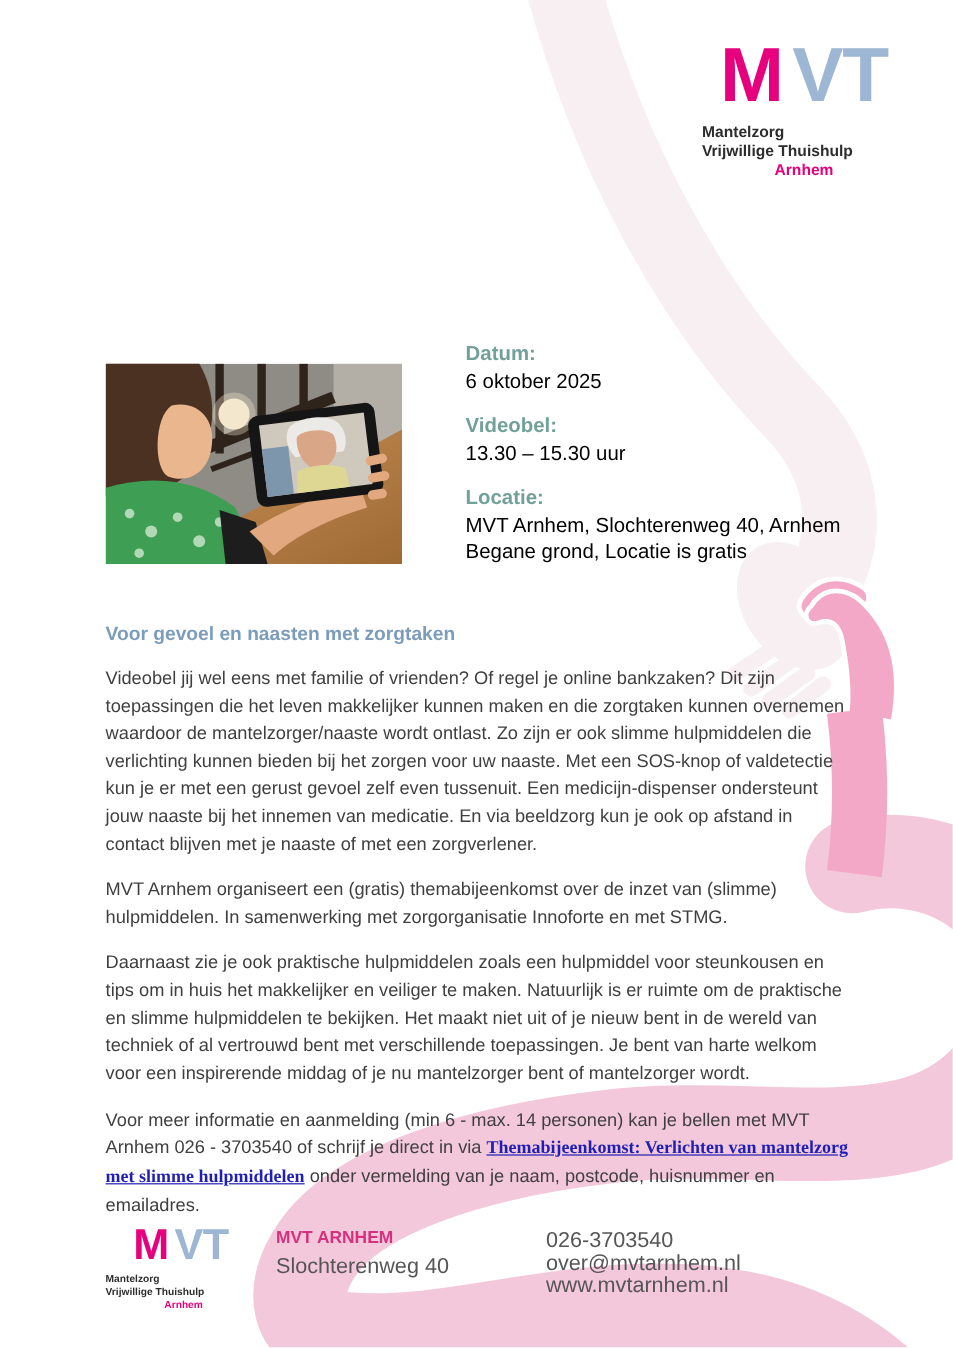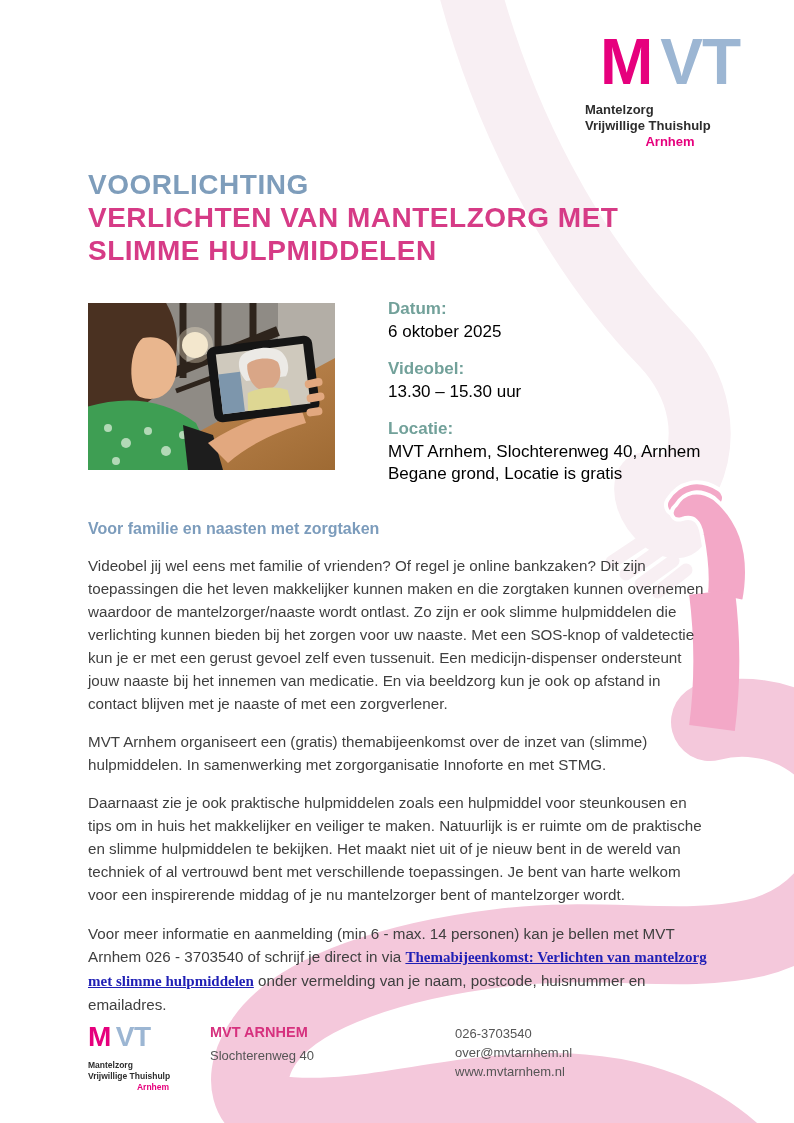--- a/index.html
+++ b/index.html
@@ -20,38 +20,38 @@
 
   
   .title-block{left:88px;top:168px;width:640px;}
   .eyebrow{font-size:28px;font-weight:800;color:#7e9dbb;letter-spacing:0.5px;line-height:33px;}
   .main-title{font-size:28px;font-weight:800;color:#d63b86;letter-spacing:0.5px;line-height:33px;text-transform:uppercase;}
 
   
   .photo{left:88px;top:303px;width:247px;height:167px;overflow:hidden;}
 
   
-  .info{left:388px;top:299px;width:330px;}
+  .info{left:388px;top:285px;width:330px;}
   .info-label{font-size:17px;font-weight:800;color:#72a19a;margin-bottom:2px;}
   .info-value{font-size:17px;color:#000000;line-height:22px;}
   .info-group{margin-bottom:16px;}
 
   
   .body-block{left:88px;top:520px;width:622px;}
   .body-heading{font-size:16px;font-weight:800;color:#7c9cbc;margin-bottom:16px;}
   .para{font-size:15.2px;color:#3f3f3f;line-height:23px;margin-bottom:15px;}
   .doc-link{font-family:"Liberation Serif",serif;font-weight:700;color:#1f1fb5;text-decoration:underline;font-size:15px;cursor:pointer;}
 
   
   .footer-logo{left:88px;top:1018px;width:130px;}
-  .f-logo-word{font-weight:800;font-size:28px;line-height:38px;letter-spacing:-0.5px;}
+  .f-logo-word{font-weight:800;font-size:36px;line-height:38px;letter-spacing:-0.5px;margin-left:23px;}
   .f-logo-sub{margin-top:4px;font-size:8.5px;font-weight:700;color:#2d2d2d;line-height:11px;}
-  .footer-org{left:210px;top:1024px;width:200px;}
+  .footer-org{left:230px;top:1024px;width:200px;}
   .footer-org-name{font-size:14.5px;font-weight:800;color:#d6317e;margin-bottom:6px;}
-  .footer-line{font-size:13px;color:#555555;line-height:19px;}
+  .footer-line{font-size:18px;color:#555555;line-height:19px;}
   .footer-contact{left:455px;top:1024px;width:220px;}
 </style>
 </head>
 <body>
 
 <div id="page">
 
   <svg id="deco" viewBox="0 0 794 1123" xmlns="http://www.w3.org/2000/svg" aria-hidden="true">
 
     <path d="M 462,-40 C 500,120 575,255 662,345 C 702,388 708,438 690,478" fill="none" stroke="#f8eff3" stroke-width="62" stroke-linecap="round"></path>
@@ -85,24 +85,20 @@
     <div class="logo-word">
       <span class="logo-m">M</span><span class="logo-vt">VT</span>
     </div>
     <div class="logo-sub">
       <div>Mantelzorg</div>
       <div>Vrijwillige Thuishulp</div>
       <div class="logo-city">Arnhem</div>
     </div>
   </div>
 
-  <div class="content title-block">
-    <div class="eyebrow">VOORLICHTING</div>
-    <div class="main-title">VERLICHTEN VAN MANTELZORG MET SLIMME HULPMIDDELEN</div>
-  </div>
 
   <div class="content photo">
     <svg width="247" height="167" viewBox="0 0 247 167" xmlns="http://www.w3.org/2000/svg">
       <defs>
         <linearGradient id="floorg" x1="0" y1="0" x2="1" y2="1">
           <stop offset="0" stop-color="#c9905a"></stop>
             <stop offset="1" stop-color="#9e6a33"></stop>
         </linearGradient>
       </defs>
       <rect x="0" y="0" width="247" height="167" fill="#8f8b85"></rect>
@@ -158,21 +154,21 @@
       <div class="info-value">13.30 – 15.30 uur</div>
     </div>
     <div class="info-group">
       <div class="info-label">Locatie:</div>
       <div class="info-value">MVT Arnhem, Slochterenweg 40, Arnhem</div>
       <div class="info-value">Begane grond, Locatie is gratis</div>
     </div>
   </div>
 
   <div class="content body-block">
-    <div class="body-heading">Voor familie en naasten met zorgtaken</div>
+    <div class="body-heading">Voor gevoel en naasten met zorgtaken</div>
     <p class="para">Videobel jij wel eens met familie of vrienden? Of regel je online bankzaken? Dit zijn toepassingen die het leven makkelijker kunnen maken en die zorgtaken kunnen overnemen waardoor de mantelzorger/naaste wordt ontlast.  Zo zijn er ook slimme hulpmiddelen die verlichting kunnen bieden bij het zorgen voor uw naaste. Met een SOS-knop of valdetectie kun je er met een gerust gevoel zelf even tussenuit. Een medicijn-dispenser ondersteunt jouw naaste bij het innemen van medicatie. En via beeldzorg kun je ook op afstand in contact blijven met je naaste of met een zorgverlener.</p>
     <p class="para">MVT Arnhem organiseert een (gratis) themabijeenkomst over de inzet van (slimme) hulpmiddelen. In samenwerking met zorgorganisatie Innoforte en met STMG.</p>
     <p class="para">Daarnaast zie je ook praktische hulpmiddelen zoals een hulpmiddel voor steunkousen en tips om in huis het makkelijker en veiliger te maken. Natuurlijk is er ruimte om de praktische en slimme hulpmiddelen te bekijken. Het maakt niet uit of je nieuw bent in de wereld van techniek of al vertrouwd bent met verschillende toepassingen. Je bent van harte welkom voor een inspirerende middag of je nu mantelzorger bent of mantelzorger wordt.</p>
     <p class="para"><span>Voor meer informatie en aanmelding (min 6 - max. 14 personen) kan je bellen met MVT Arnhem 026 - 3703540 of schrijf je direct in via </span><a class="doc-link">Themabijeenkomst: Verlichten van mantelzorg met slimme hulpmiddelen</a><span> onder vermelding van je naam, postcode, huisnummer en emailadres.</span></p>
   </div>
 
   <div class="content footer-logo">
     <div class="f-logo-word">
       <span class="logo-m">M</span><span class="logo-vt" style="margin-left:5px;">VT</span>
     </div>

